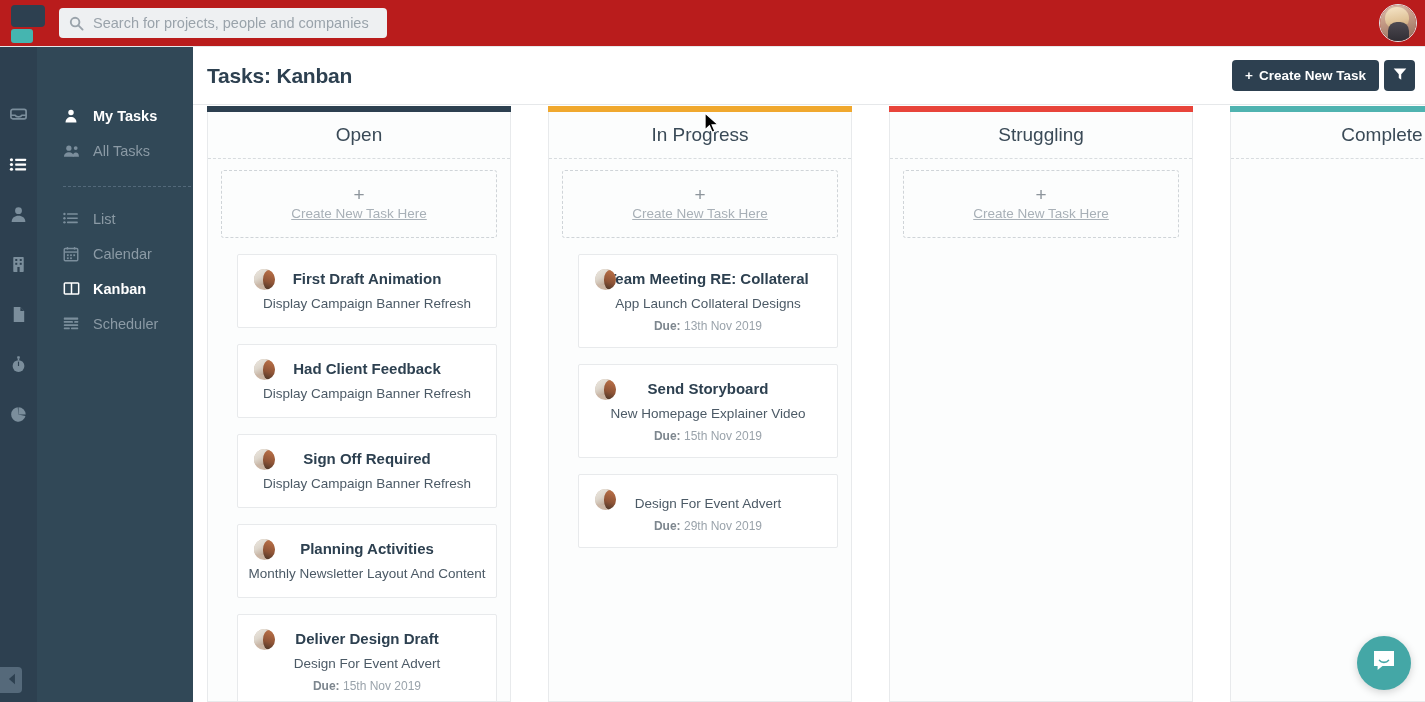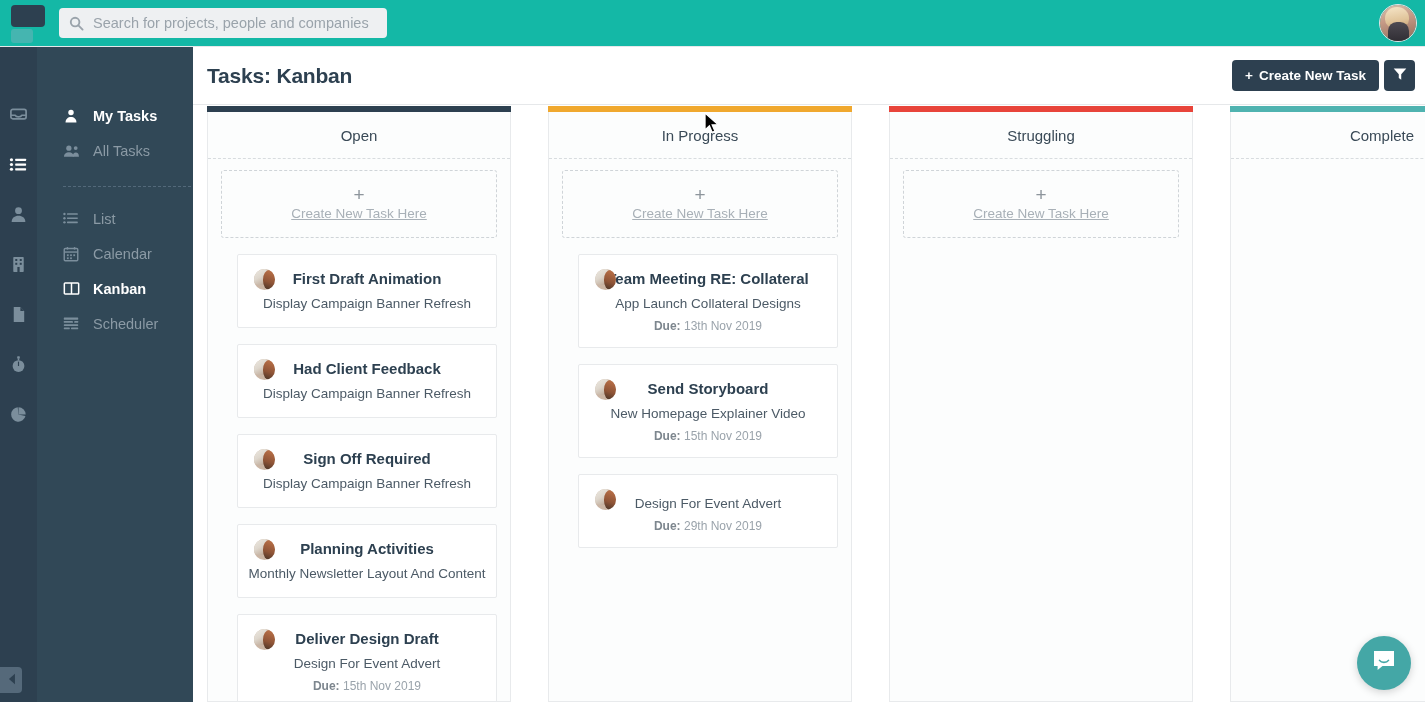--- a/index.html
+++ b/index.html
@@ -8,21 +8,21 @@
     width: 1425px; height: 702px;
     overflow: hidden;
     font-family: "Liberation Sans", sans-serif;
     background: #ffffff;
     -webkit-font-smoothing: antialiased;
   }
 
   
   #topbar {
     position: absolute; left: 0; top: 0; width: 1425px; height: 47px;
-    background: #14b8a6;
+    background: #b91c1c;
     border-bottom: 1px solid #e6e8ea;
     display: flex; align-items: center;
   }
   #logo-box {
     width: 57px; height: 47px;
     position: relative;
     flex: 0 0 57px;
   }
   .logo-rect-top {
     position: absolute; left: 11px; top: 5px;
@@ -164,21 +164,21 @@
     background: #fcfdfd;
     border-left: 1px solid #e8eaec;
     border-right: 1px solid #e8eaec;
     border-bottom: 1px solid #e8eaec;
     display: flex; flex-direction: column;
     overflow: hidden;
   }
   .col-title {
     height: 47px;
     display: flex; align-items: center; justify-content: center;
-    font-size: 15px; color: #3a4a57;
+    font-size: 19px; color: #3a4a57;
     border-bottom: 1px dashed #d8dcdf;
     flex: 0 0 47px;
   }
   .col-cards { padding: 11px 13px 0 13px; }
   .add-placeholder {
     border: 1px dashed #cfd4d8;
     border-radius: 3px;
     height: 68px;
     display: flex; flex-direction: column;
     align-items: center; justify-content: center;

